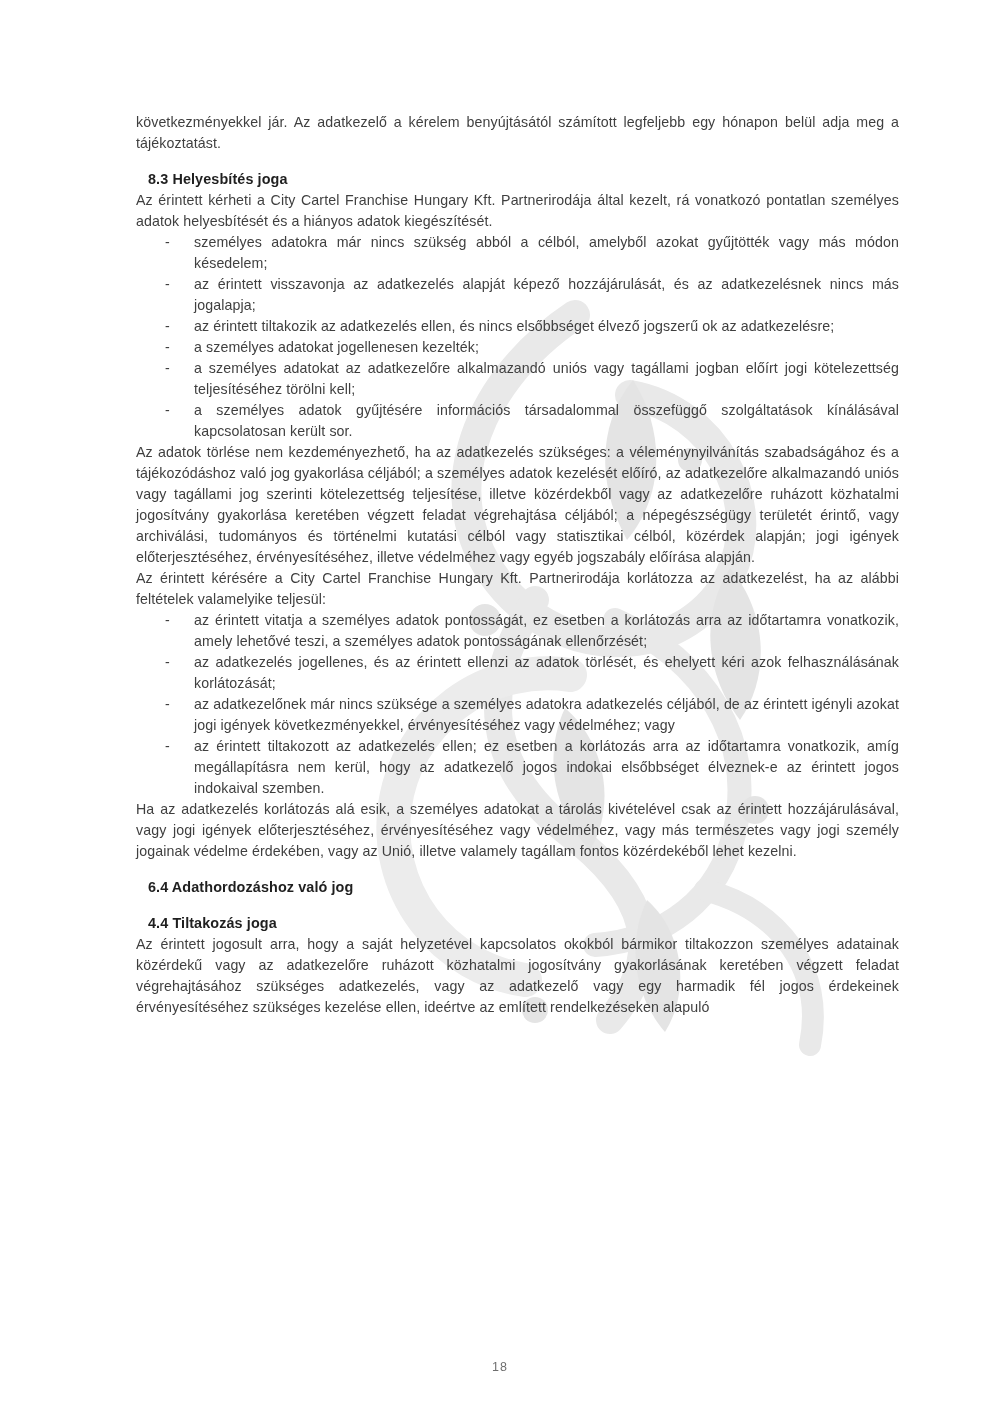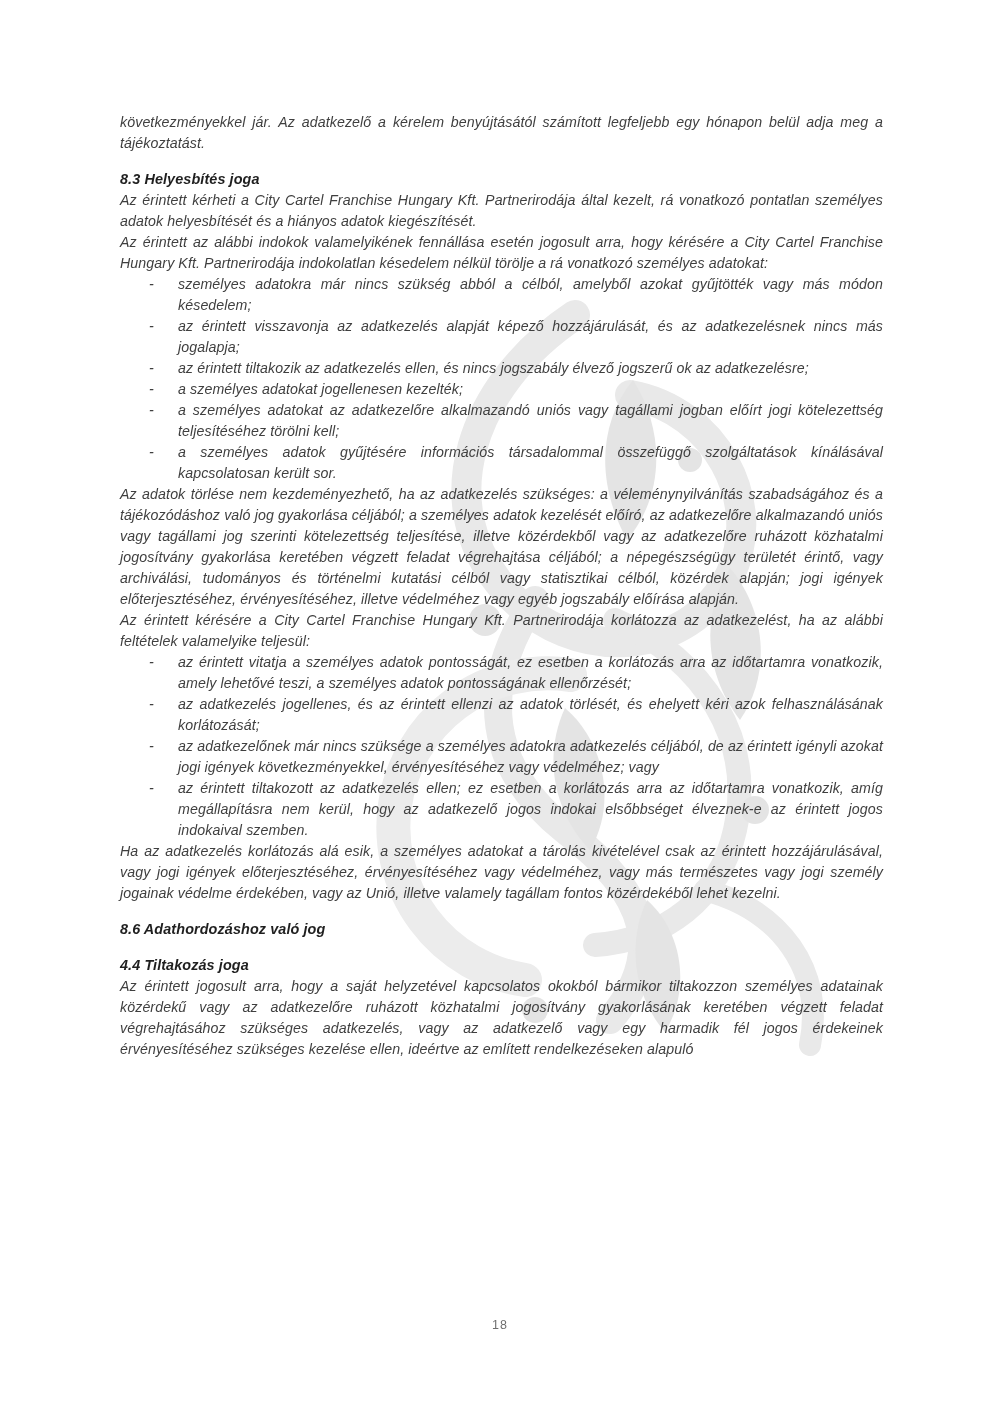--- a/index.html
+++ b/index.html
@@ -8,36 +8,36 @@
     font-family:"Liberation Sans", sans-serif;
     position:relative;overflow:hidden;
     -webkit-font-smoothing:antialiased;
   }
   .page{position:relative;width:1000px;height:1414px;background:#ffffff;}
   .watermark{
     position:absolute;left:235px;top:290px;width:670px;height:790px;
     z-index:0;pointer-events:none;
   }
   .content{
-    position:absolute;left:120px;top:112px;width:763px;z-index:1;
+    position:absolute;left:136px;top:112px;width:763px;z-index:1;
     color:#3f3f3f;font-size:14.2px;line-height:21px;
-    text-align:justify;letter-spacing:0.1px;font-style:italic;
+    text-align:justify;letter-spacing:0.1px;
   }
   .content p{margin:0;}
   .content p.gap{}
   .heading{
     font-size:14.4px;line-height:21px;font-weight:700;color:#1f1f1f;
-    margin:15px 0 0 0;text-align:left;
+    margin:15px 0 0 12px;text-align:left;
   }
   .bullets{margin:0;}
   .bullet{display:flex;}
   .bullet .marker{flex:none;width:58px;padding-left:29px;box-sizing:border-box;}
   .bullet .btext{flex:1;}
   .footer{
-    position:absolute;left:0;top:1315px;width:1000px;text-align:center;
+    position:absolute;left:0;top:1357px;width:1000px;text-align:center;
     z-index:1;
   }
   .footer span{font-size:12.5px;color:#6e6e6e;letter-spacing:1px;}
 </style>
 </head>
 <body>
 
 <div class="page">
 
   <svg class="watermark" viewBox="0 0 670 790" xmlns="http://www.w3.org/2000/svg" aria-hidden="true">
@@ -57,33 +57,32 @@
       <circle cx="520" cy="520" r="14"></circle>
       <circle cx="300" cy="720" r="13"></circle>
       <circle cx="455" cy="170" r="12"></circle>
     </g>
   </svg>
 
   <div class="content" id="doc-content">
       <p>következményekkel jár. Az adatkezelő a kérelem benyújtásától számított legfeljebb egy hónapon belül adja meg a tájékoztatást.</p>
       <h2 class="heading">8.3 Helyesbítés joga</h2>
       <p>Az érintett kérheti a City Cartel Franchise Hungary Kft. Partnerirodája által kezelt, rá vonatkozó pontatlan személyes adatok helyesbítését és a hiányos adatok kiegészítését.</p>
-      <p>Az érintett az alábbi indokok valamelyikének fennállása esetén jogosult arra, hogy kérésére a City Cartel Franchise Hungary Kft. Partnerirodája indokolatlan késedelem nélkül törölje a rá vonatkozó személyes adatokat:</p>
       <div class="bullets">
         <div class="bullet">
           <span class="marker">-</span>
           <span class="btext">személyes adatokra már nincs szükség abból a célból, amelyből azokat gyűjtötték vagy más módon késedelem;</span>
         </div>
         <div class="bullet">
           <span class="marker">-</span>
           <span class="btext">az érintett visszavonja az adatkezelés alapját képező hozzájárulását, és az adatkezelésnek nincs más jogalapja;</span>
         </div>
         <div class="bullet">
           <span class="marker">-</span>
-          <span class="btext">az érintett tiltakozik az adatkezelés ellen, és nincs jogszabály élvező jogszerű ok az adatkezelésre;</span>
+          <span class="btext">az érintett tiltakozik az adatkezelés ellen, és nincs elsőbbséget élvező jogszerű ok az adatkezelésre;</span>
         </div>
         <div class="bullet">
           <span class="marker">-</span>
           <span class="btext">a személyes adatokat jogellenesen kezelték;</span>
         </div>
         <div class="bullet">
           <span class="marker">-</span>
           <span class="btext">a személyes adatokat az adatkezelőre alkalmazandó uniós vagy tagállami jogban előírt jogi kötelezettség teljesítéséhez törölni kell;</span>
         </div>
         <div class="bullet">
@@ -105,21 +104,21 @@
         <div class="bullet">
           <span class="marker">-</span>
           <span class="btext">az adatkezelőnek már nincs szüksége a személyes adatokra adatkezelés céljából, de az érintett igényli azokat jogi igények következményekkel, érvényesítéséhez vagy védelméhez; vagy</span>
         </div>
         <div class="bullet">
           <span class="marker">-</span>
           <span class="btext">az érintett tiltakozott az adatkezelés ellen; ez esetben a korlátozás arra az időtartamra vonatkozik, amíg megállapításra nem kerül, hogy az adatkezelő jogos indokai elsőbbséget élveznek-e az érintett jogos indokaival szemben.</span>
         </div>
       </div>
       <p class="gap">Ha az adatkezelés korlátozás alá esik, a személyes adatokat a tárolás kivételével csak az érintett hozzájárulásával, vagy jogi igények előterjesztéséhez, érvényesítéséhez vagy védelméhez, vagy más természetes vagy jogi személy jogainak védelme érdekében, vagy az Unió, illetve valamely tagállam fontos közérdekéből lehet kezelni.</p>
-      <h2 class="heading">8.6 Adathordozáshoz való jog</h2>
+      <h2 class="heading">6.4 Adathordozáshoz való jog</h2>
       <h2 class="heading">4.4 Tiltakozás joga</h2>
       <p>Az érintett jogosult arra, hogy a saját helyzetével kapcsolatos okokból bármikor tiltakozzon személyes adatainak közérdekű vagy az adatkezelőre ruházott közhatalmi jogosítvány gyakorlásának keretében végzett feladat végrehajtásához szükséges adatkezelés, vagy az adatkezelő vagy egy harmadik fél jogos érdekeinek érvényesítéséhez szükséges kezelése ellen, ideértve az említett rendelkezéseken alapuló</p>
     </div>
 
   <div class="footer">
     <span>18</span>
   </div>
 </div>
 
 </body></html>

